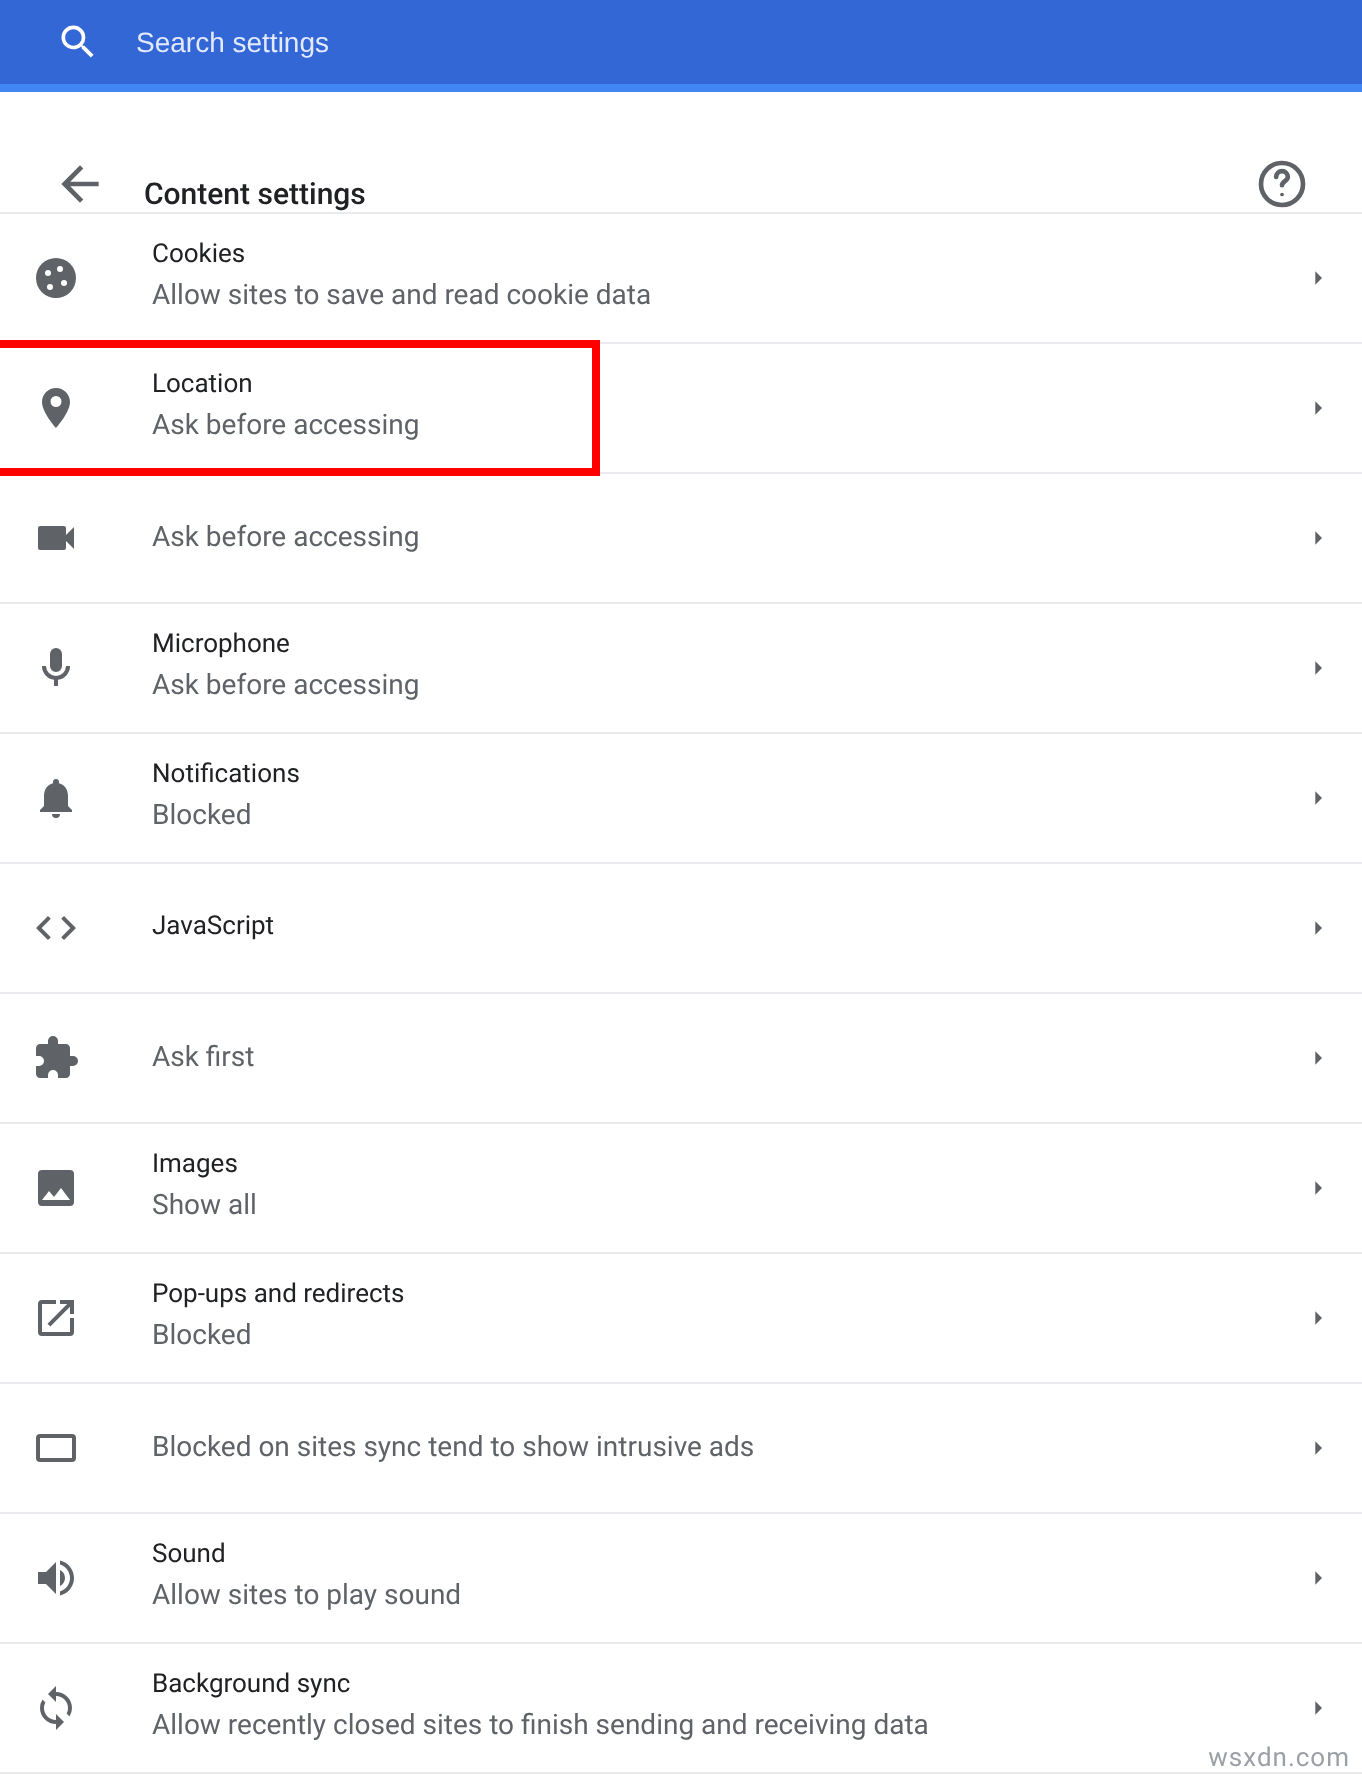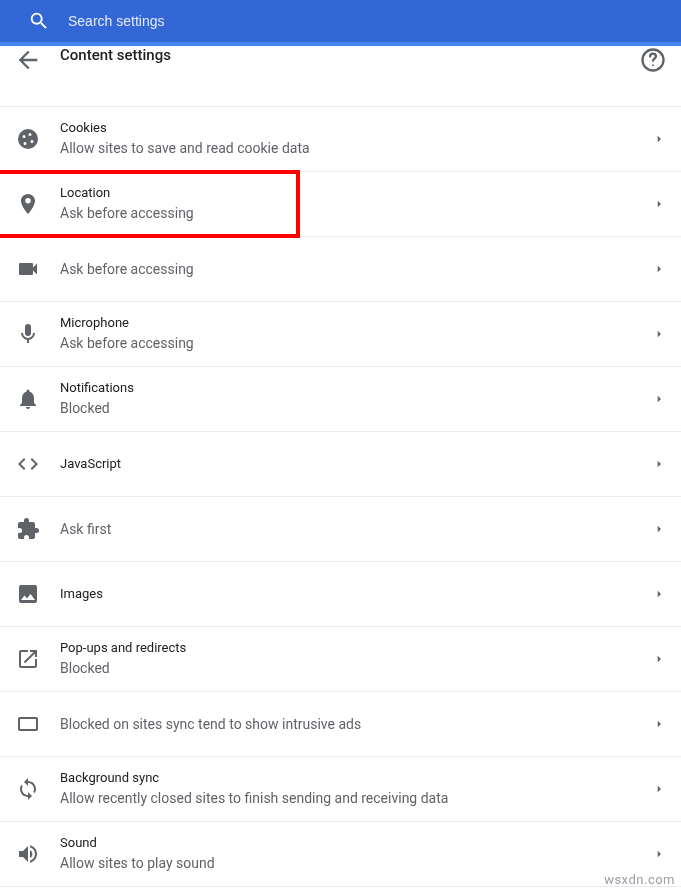--- a/index.html
+++ b/index.html
@@ -26,23 +26,23 @@
     border: none;
     outline: none;
     color: #fff;
     font-size: 14px;
     margin-left: 18px;
     flex: 1;
   }
   .search-bar input::placeholder { color: #e3eaff; }
   .header-row {
     display: flex;
-    align-items: flex-start;
+    align-items: flex-end;
     height: 60px;
-    padding: 0 14px;
+    padding: 0 26px;
   }
   .header-row .back { width: 28px; height:28px; display:flex; align-items:center; justify-content:center; color:#5f6368; cursor:pointer; }
   .header-row .title {
     font-size: 15px;
     font-weight: 500;
     color: #202124;
     margin-left: 18px;
     flex: 1;
   }
   .header-row .help { width:28px; height:28px; display:flex; align-items:center; justify-content:center; color:#5f6368; cursor:pointer; }
@@ -58,21 +58,21 @@
   }
   .item:first-child { border-top: 1px solid #e8eaed; }
   .item .icon {
     width: 24px;
     height: 24px;
     color: #5f6368;
     display:flex; align-items:center; justify-content:center;
     flex-shrink: 0;
   }
   .item .text {
-    margin-left: 20px;
+    margin-left: 36px;
     flex: 1;
   }
   .item .label {
     font-size: 13px;
     color: #202124;
     line-height: 1.4;
   }
   .item .sub {
     font-size: 14px;
     color: #5f6368;
@@ -242,20 +242,21 @@
       </span>
     </div>
     <div class="item">
       <span class="icon">
         <svg viewBox="0 0 24 24" fill="currentColor">
           <path d="M21 19V5a2 2 0 00-2-2H5a2 2 0 00-2 2v14a2 2 0 002 2h14a2 2 0 002-2zM8.5 13.5l2.5 3.01L14.5 12l4.5 6H5l3.5-4.5z"></path>
         </svg>
       </span>
       <div class="text">
         <div class="label">Images</div>
+        <div class="sub">Show all</div>
       </div>
       <span class="chevron">
         <svg viewBox="0 0 24 24" fill="currentColor">
           <path d="M10 17l5-5-5-5v10z"></path>
         </svg>
       </span>
     </div>
     <div class="item">
       <span class="icon">
         <svg viewBox="0 0 24 24" fill="currentColor">
@@ -283,44 +284,44 @@
       </div>
       <span class="chevron">
         <svg viewBox="0 0 24 24" fill="currentColor">
           <path d="M10 17l5-5-5-5v10z"></path>
         </svg>
       </span>
     </div>
     <div class="item">
       <span class="icon">
         <svg viewBox="0 0 24 24" fill="currentColor">
+          <path d="M3 9v6h4l5 5V4L7 9H3zm13.5 3A4.5 4.5 0 0014 7.97v8.05c1.48-.73 2.5-2.25 2.5-4.02zM14 3.23v2.06c2.89.86 5 3.54 5 6.71s-2.11 5.85-5 6.71v2.06c4.01-.91 7-4.49 7-8.77s-2.99-7.86-7-8.77z"></path>
+        </svg>
+      </span>
+      <div class="text">
+        <div class="label">Sound</div>
+        <div class="sub">Allow sites to play sound</div>
+      </div>
+      <span class="chevron">
+        <svg viewBox="0 0 24 24" fill="currentColor">
+          <path d="M10 17l5-5-5-5v10z"></path>
+        </svg>
+      </span>
+    </div>
+    <div class="item">
+      <span class="icon">
+        <svg viewBox="0 0 24 24" fill="currentColor">
           <path d="M12 4V1L8 5l4 4V6c3.31 0 6 2.69 6 6 0 1.01-.25 1.97-.7 2.8l1.46 1.46A7.93 7.93 0 0020 12c0-4.42-3.58-8-8-8zm0 14c-3.31 0-6-2.69-6-6 0-1.01.25-1.97.7-2.8L5.24 7.74A7.93 7.93 0 004 12c0 4.42 3.58 8 8 8v3l4-4-4-4v3z"></path>
         </svg>
       </span>
       <div class="text">
         <div class="label">Background sync</div>
         <div class="sub">Allow recently closed sites to finish sending and receiving data</div>
       </div>
       <span class="chevron">
         <svg viewBox="0 0 24 24" fill="currentColor">
           <path d="M10 17l5-5-5-5v10z"></path>
         </svg>
       </span>
     </div>
-    <div class="item">
-      <span class="icon">
-        <svg viewBox="0 0 24 24" fill="currentColor">
-          <path d="M3 9v6h4l5 5V4L7 9H3zm13.5 3A4.5 4.5 0 0014 7.97v8.05c1.48-.73 2.5-2.25 2.5-4.02zM14 3.23v2.06c2.89.86 5 3.54 5 6.71s-2.11 5.85-5 6.71v2.06c4.01-.91 7-4.49 7-8.77s-2.99-7.86-7-8.77z"></path>
-        </svg>
-      </span>
-      <div class="text">
-        <div class="label">Sound</div>
-        <div class="sub">Allow sites to play sound</div>
-      </div>
-      <span class="chevron">
-        <svg viewBox="0 0 24 24" fill="currentColor">
-          <path d="M10 17l5-5-5-5v10z"></path>
-        </svg>
-      </span>
-    </div>
   </div>
 
 <div class="watermark">wsxdn.com</div>
 
 </body></html>

